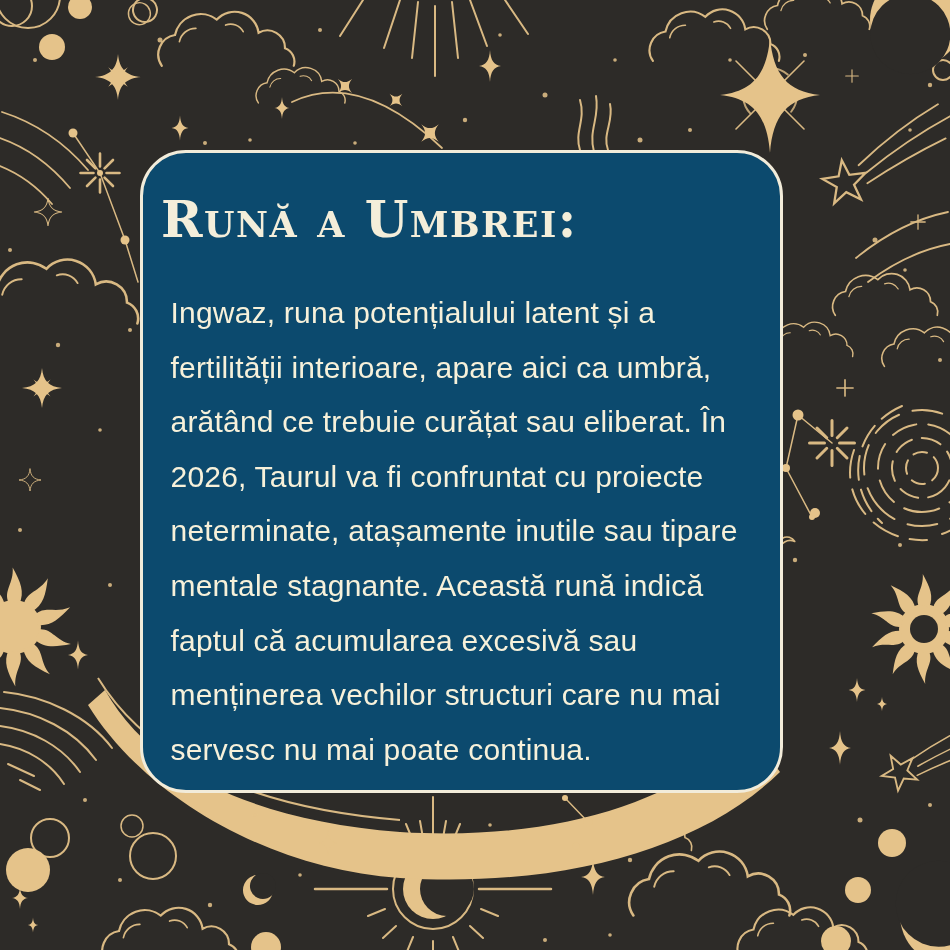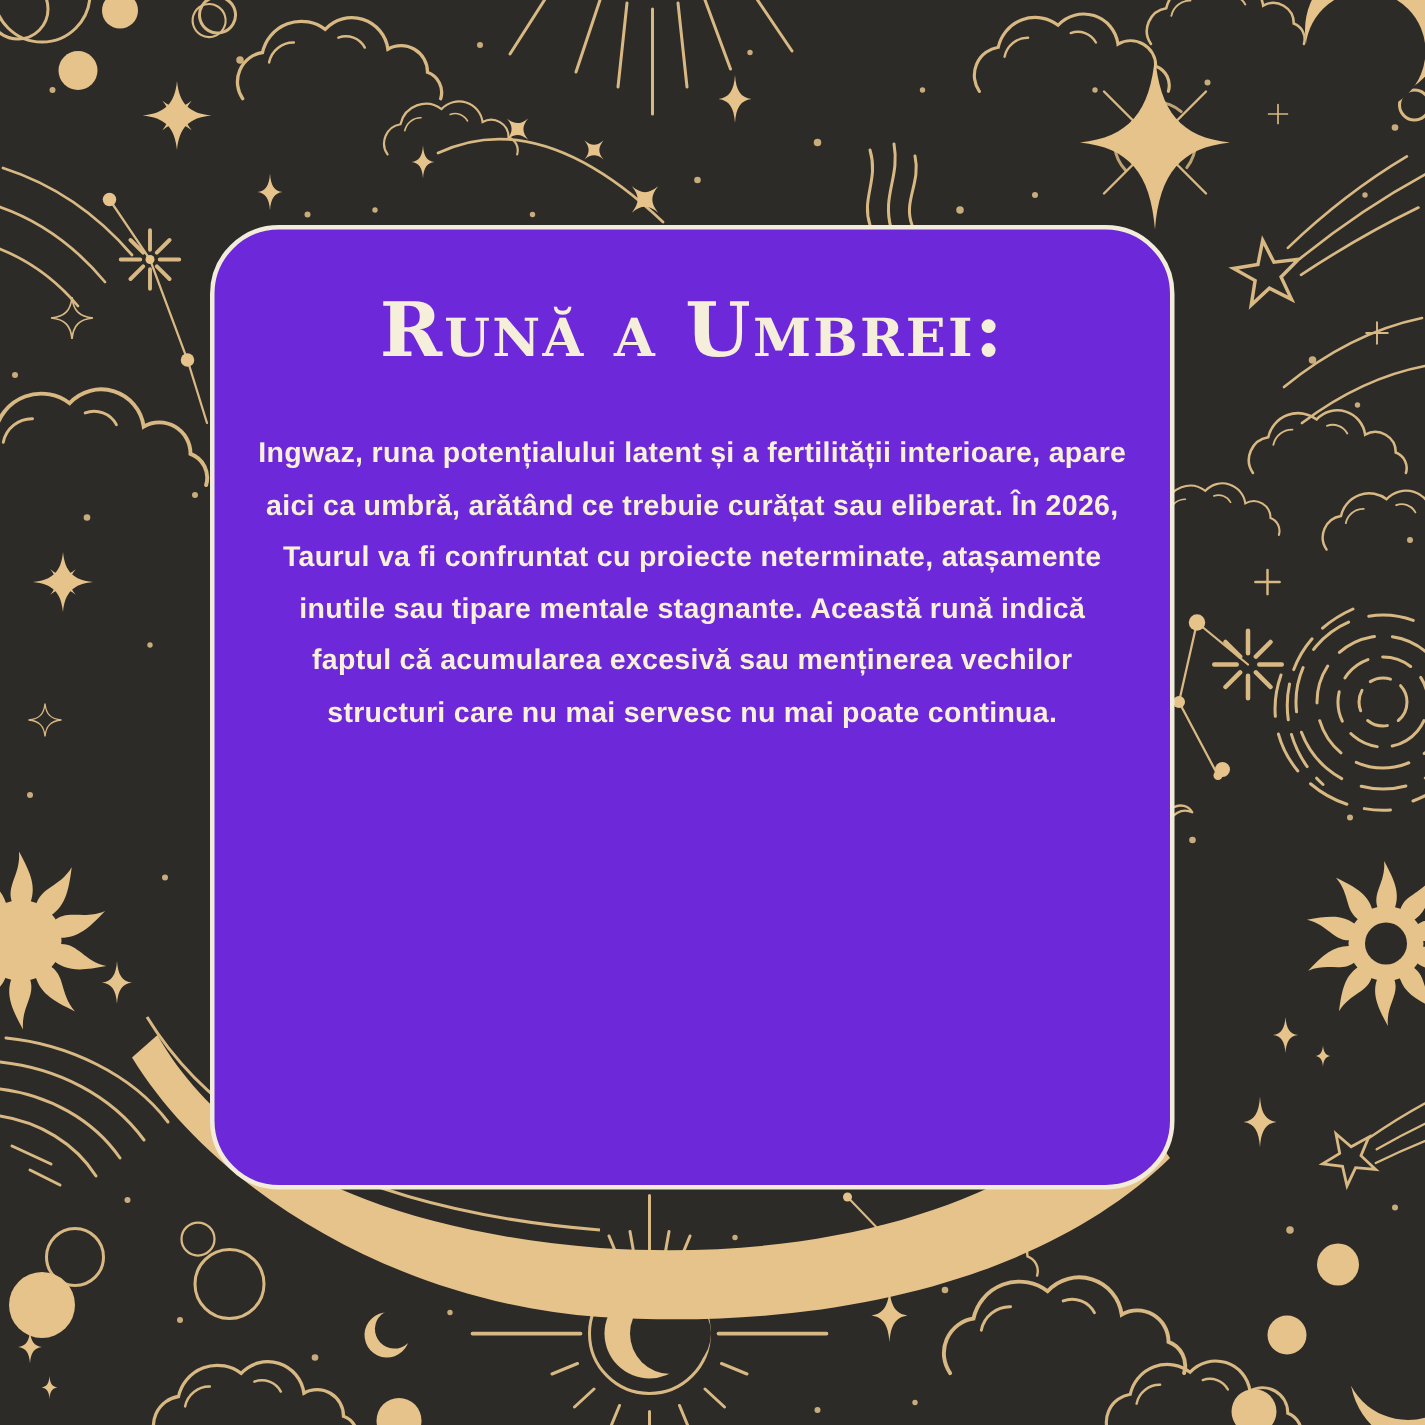--- a/index.html
+++ b/index.html
@@ -1,24 +1,24 @@
 <!DOCTYPE html>
 <html><head>
 <meta charset="utf-8">
 <style>
   html,body{margin:0;padding:0;background:#1f1e1c;}
   .canvas{position:relative;width:950px;height:950px;background:#2d2b28;overflow:hidden;
           font-family:"Liberation Sans",sans-serif;}
   svg.bg{position:absolute;left:0;top:0;}
   .card{position:absolute;left:140px;top:150px;width:643px;height:643px;box-sizing:border-box;
-        background:#6d28d9;border:3px solid #f2ecda;border-radius:46px;text-align:center;}
+        background:#0c4a6e;border:3px solid #f2ecda;border-radius:46px;text-align:left;}
   .title{margin:34px 18px 0;font-family:"DejaVu Serif","Liberation Serif",serif;
          font-variant:small-caps;font-weight:700;font-size:50px;line-height:1.3;
          color:#f4eeda;letter-spacing:1.5px;}
-  .bodytext{margin:34px auto 0;width:582px;font-size:19px;line-height:1.82;font-weight:700;
+  .bodytext{margin:34px auto 0;width:582px;font-size:30px;line-height:1.82;font-weight:400;
         color:#f7f1da;letter-spacing:.2px;}
 </style>
 </head>
 <body>
 
 <div class="canvas">
 
 <svg class="bg" width="950" height="950" viewBox="0 0 950 950">
   <defs>
     <path id="sp4" d="M0,-20 C1.2,-7 7,-1.2 20,0 C7,1.2 1.2,7 0,20 C-1.2,7 -7,1.2 -20,0 C-7,-1.2 -1.2,-7 0,-20 Z"></path>

